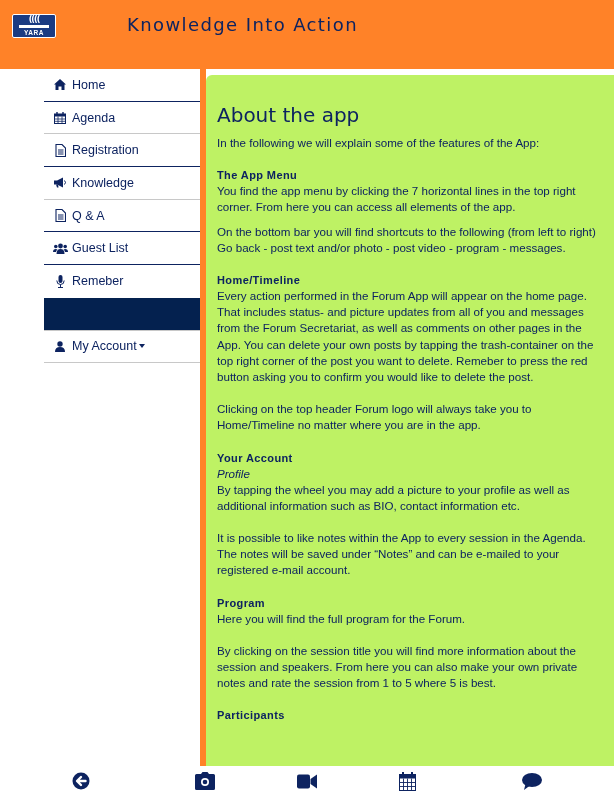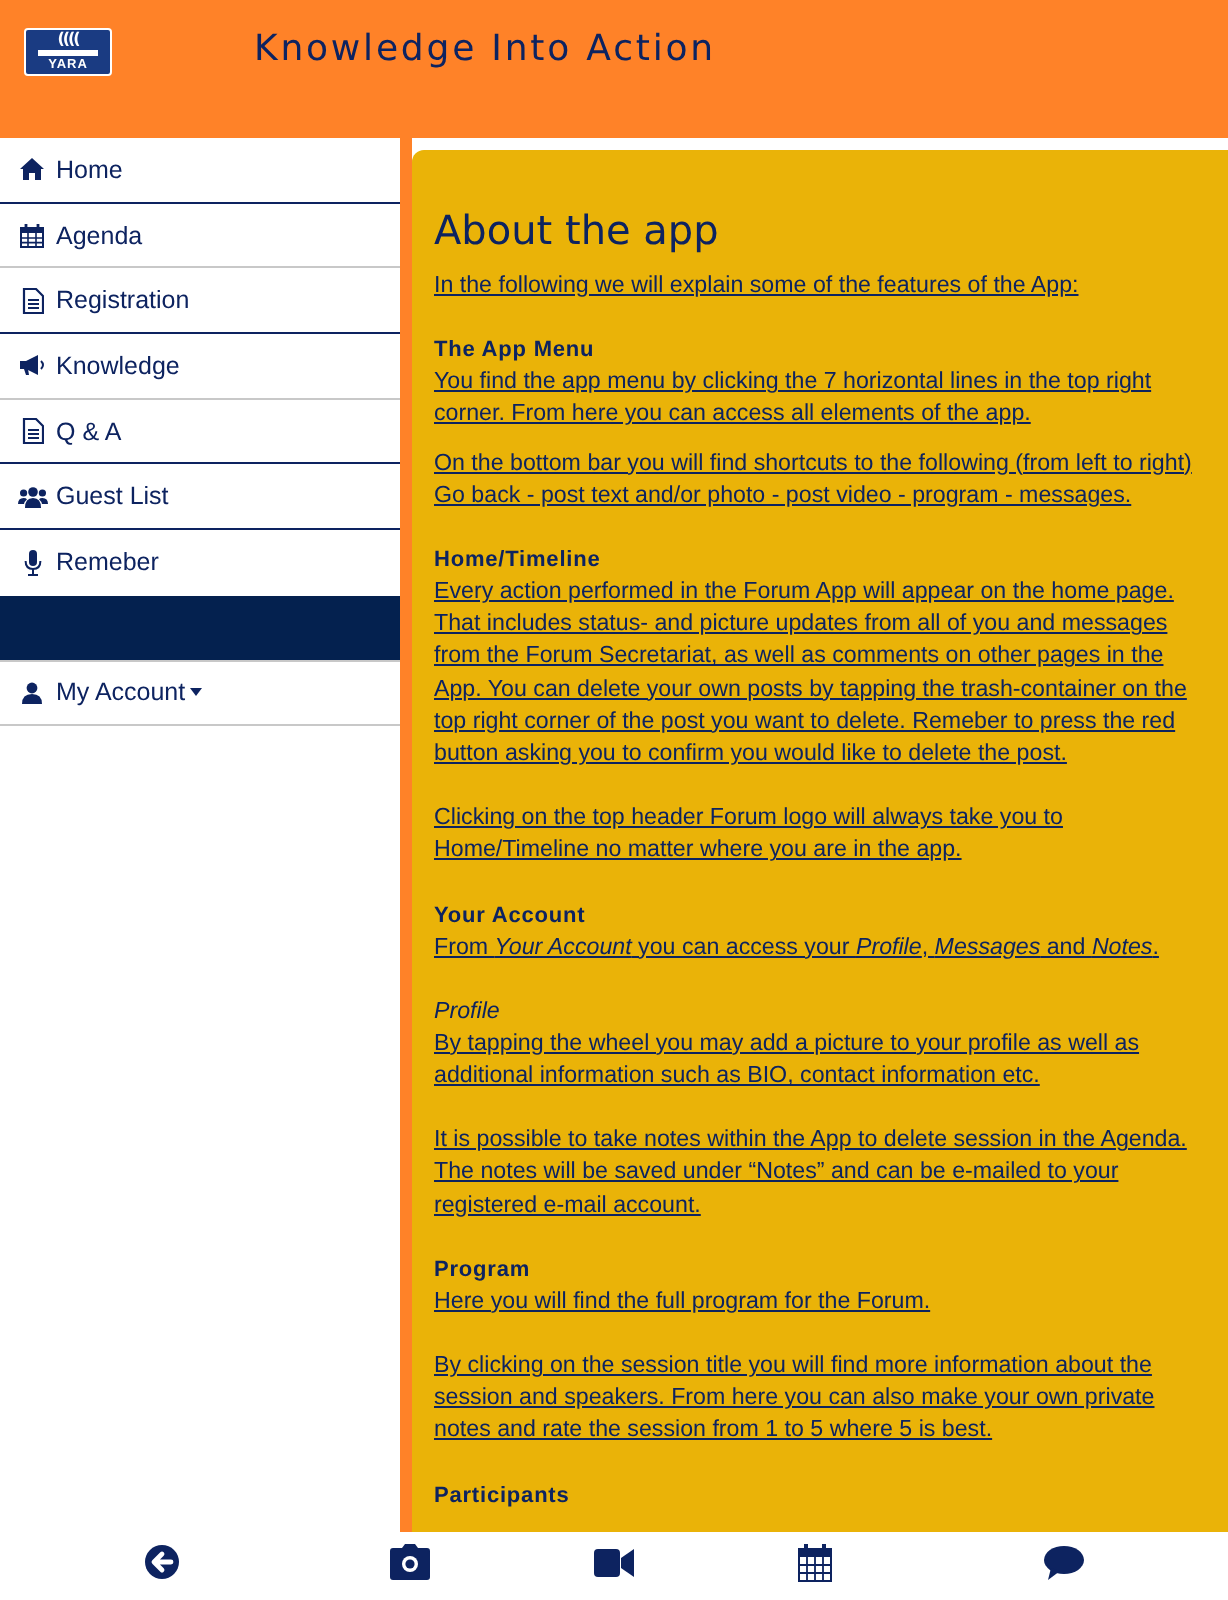--- a/index.html
+++ b/index.html
@@ -27,36 +27,36 @@
   .orange-strip {
     position: absolute; left: 200px; top: 69px; width: 6px; height: 697px; background: #ff8228;
   }
 
   .sidebar {
     position: absolute; left: 0; top: 69px; width: 200px; height: 697px; background: #ffffff;
   }
   .nav-item {
     height: 32.7px; display: flex; align-items: center; padding-left: 8px;
     font-size: 12.5px; color: #0d2360; font-family: "Liberation Sans", sans-serif;
-    border-bottom: 1px solid #c8c8c8; cursor: pointer;
+    border-bottom: 1px solid #c8c8c8; cursor: pointer; margin-left: 44px;
   }
   .nav-item.navy-border { border-bottom: 1px solid #0d2360; }
   .nav-item .ico { width: 16px; margin-right: 4px; display: inline-flex; align-items: center; justify-content: center; }
   .nav-item .ico svg { display: block; }
   .nav-item.blank { background: #04214f; border-bottom: 1px solid #c8c8c8; }
   .caret { display: inline-block; margin-left: 2px; width: 0; height: 0; border-left: 3px solid transparent; border-right: 3px solid transparent; border-top: 4px solid #0d2360; vertical-align: middle; }
 
   .content {
     position: absolute; left: 206px; top: 75px; width: 408px; height: 691px;
-    background: #eab308; border-top-left-radius: 6px; overflow: hidden;
+    background: #bef264; border-top-left-radius: 6px; overflow: hidden;
     padding: 28px 0 0 11px;
     font-family: "Liberation Sans", sans-serif;
   }
   .content h1 { font-family: "DejaVu Sans", sans-serif; font-weight: normal; font-size: 20px; color: #0d2360; margin-bottom: 8px; line-height: 24px; }
-  .content p { font-size: 11.6px; line-height: 16.2px; color: #0d2360; margin-bottom: 8px; padding-right: 6px; text-decoration: underline; }
+  .content p { font-size: 11.6px; line-height: 16.2px; color: #0d2360; margin-bottom: 8px; padding-right: 6px; }
   .content p.gap { margin-bottom: 16px; }
   .content h3 { font-size: 11px; line-height: 16px; font-weight: bold; color: #0d2360; letter-spacing: 0.4px; }
   .content h4 { font-size: 11.6px; line-height: 16px; font-style: italic; font-weight: normal; color: #0d2360; }
   .content em { font-style: italic; }
 
   .bottom-bar {
     position: absolute; left: 0; top: 766px; width: 614px; height: 34px; background: #ffffff;
   }
   .bb-btn { position: absolute; top: 6px; width: 22px; height: 22px; display: flex; align-items: center; justify-content: center; cursor: pointer; }
 </style>
@@ -164,26 +164,25 @@
 
   <h3>The App Menu</h3>
   <p>You find the app menu by clicking the 7 horizontal lines in the top right corner. From here you can access all elements of the app.</p>
   <p class="gap">On the bottom bar you will find shortcuts to the following (from left to right) Go back - post text and/or photo - post video - program - messages.</p>
 
   <h3>Home/Timeline</h3>
   <p class="gap">Every action performed in the Forum App will appear on the home page. That includes status- and picture updates from all of you and messages from the Forum Secretariat, as well as comments on other pages in the App. You can delete your own posts by tapping the trash-container on the top right corner of the post you want to delete. Remeber to press the red button asking you to confirm you would like to delete the post.</p>
   <p class="gap">Clicking on the top header Forum logo will always take you to Home/Timeline no matter where you are in the app.</p>
 
   <h3>Your Account</h3>
-  <p class="gap"><span>From </span><em>Your Account</em><span> you can access your </span><em>Profile</em><span>, </span><em>Messages</em><span> and </span><em>Notes</em><span>.</span></p>
 
   <h4>Profile</h4>
   <p class="gap">By tapping the wheel you may add a picture to your profile as well as additional information such as BIO, contact information etc.</p>
 
-  <p class="gap">It is possible to take notes within the App to delete session in the Agenda. The notes will be saved under “Notes” and can be e-mailed to your registered e-mail account.</p>
+  <p class="gap">It is possible to like notes within the App to every session in the Agenda. The notes will be saved under “Notes” and can be e-mailed to your registered e-mail account.</p>
 
   <h3>Program</h3>
   <p class="gap">Here you will find the full program for the Forum.</p>
   <p class="gap">By clicking on the session title you will find more information about the session and speakers. From here you can also make your own private notes and rate the session from 1 to 5 where 5 is best.</p>
 
   <h3>Participants</h3>
 </main>
 
 <div class="bottom-bar">
   <div class="bb-btn" style="left:70px;">

